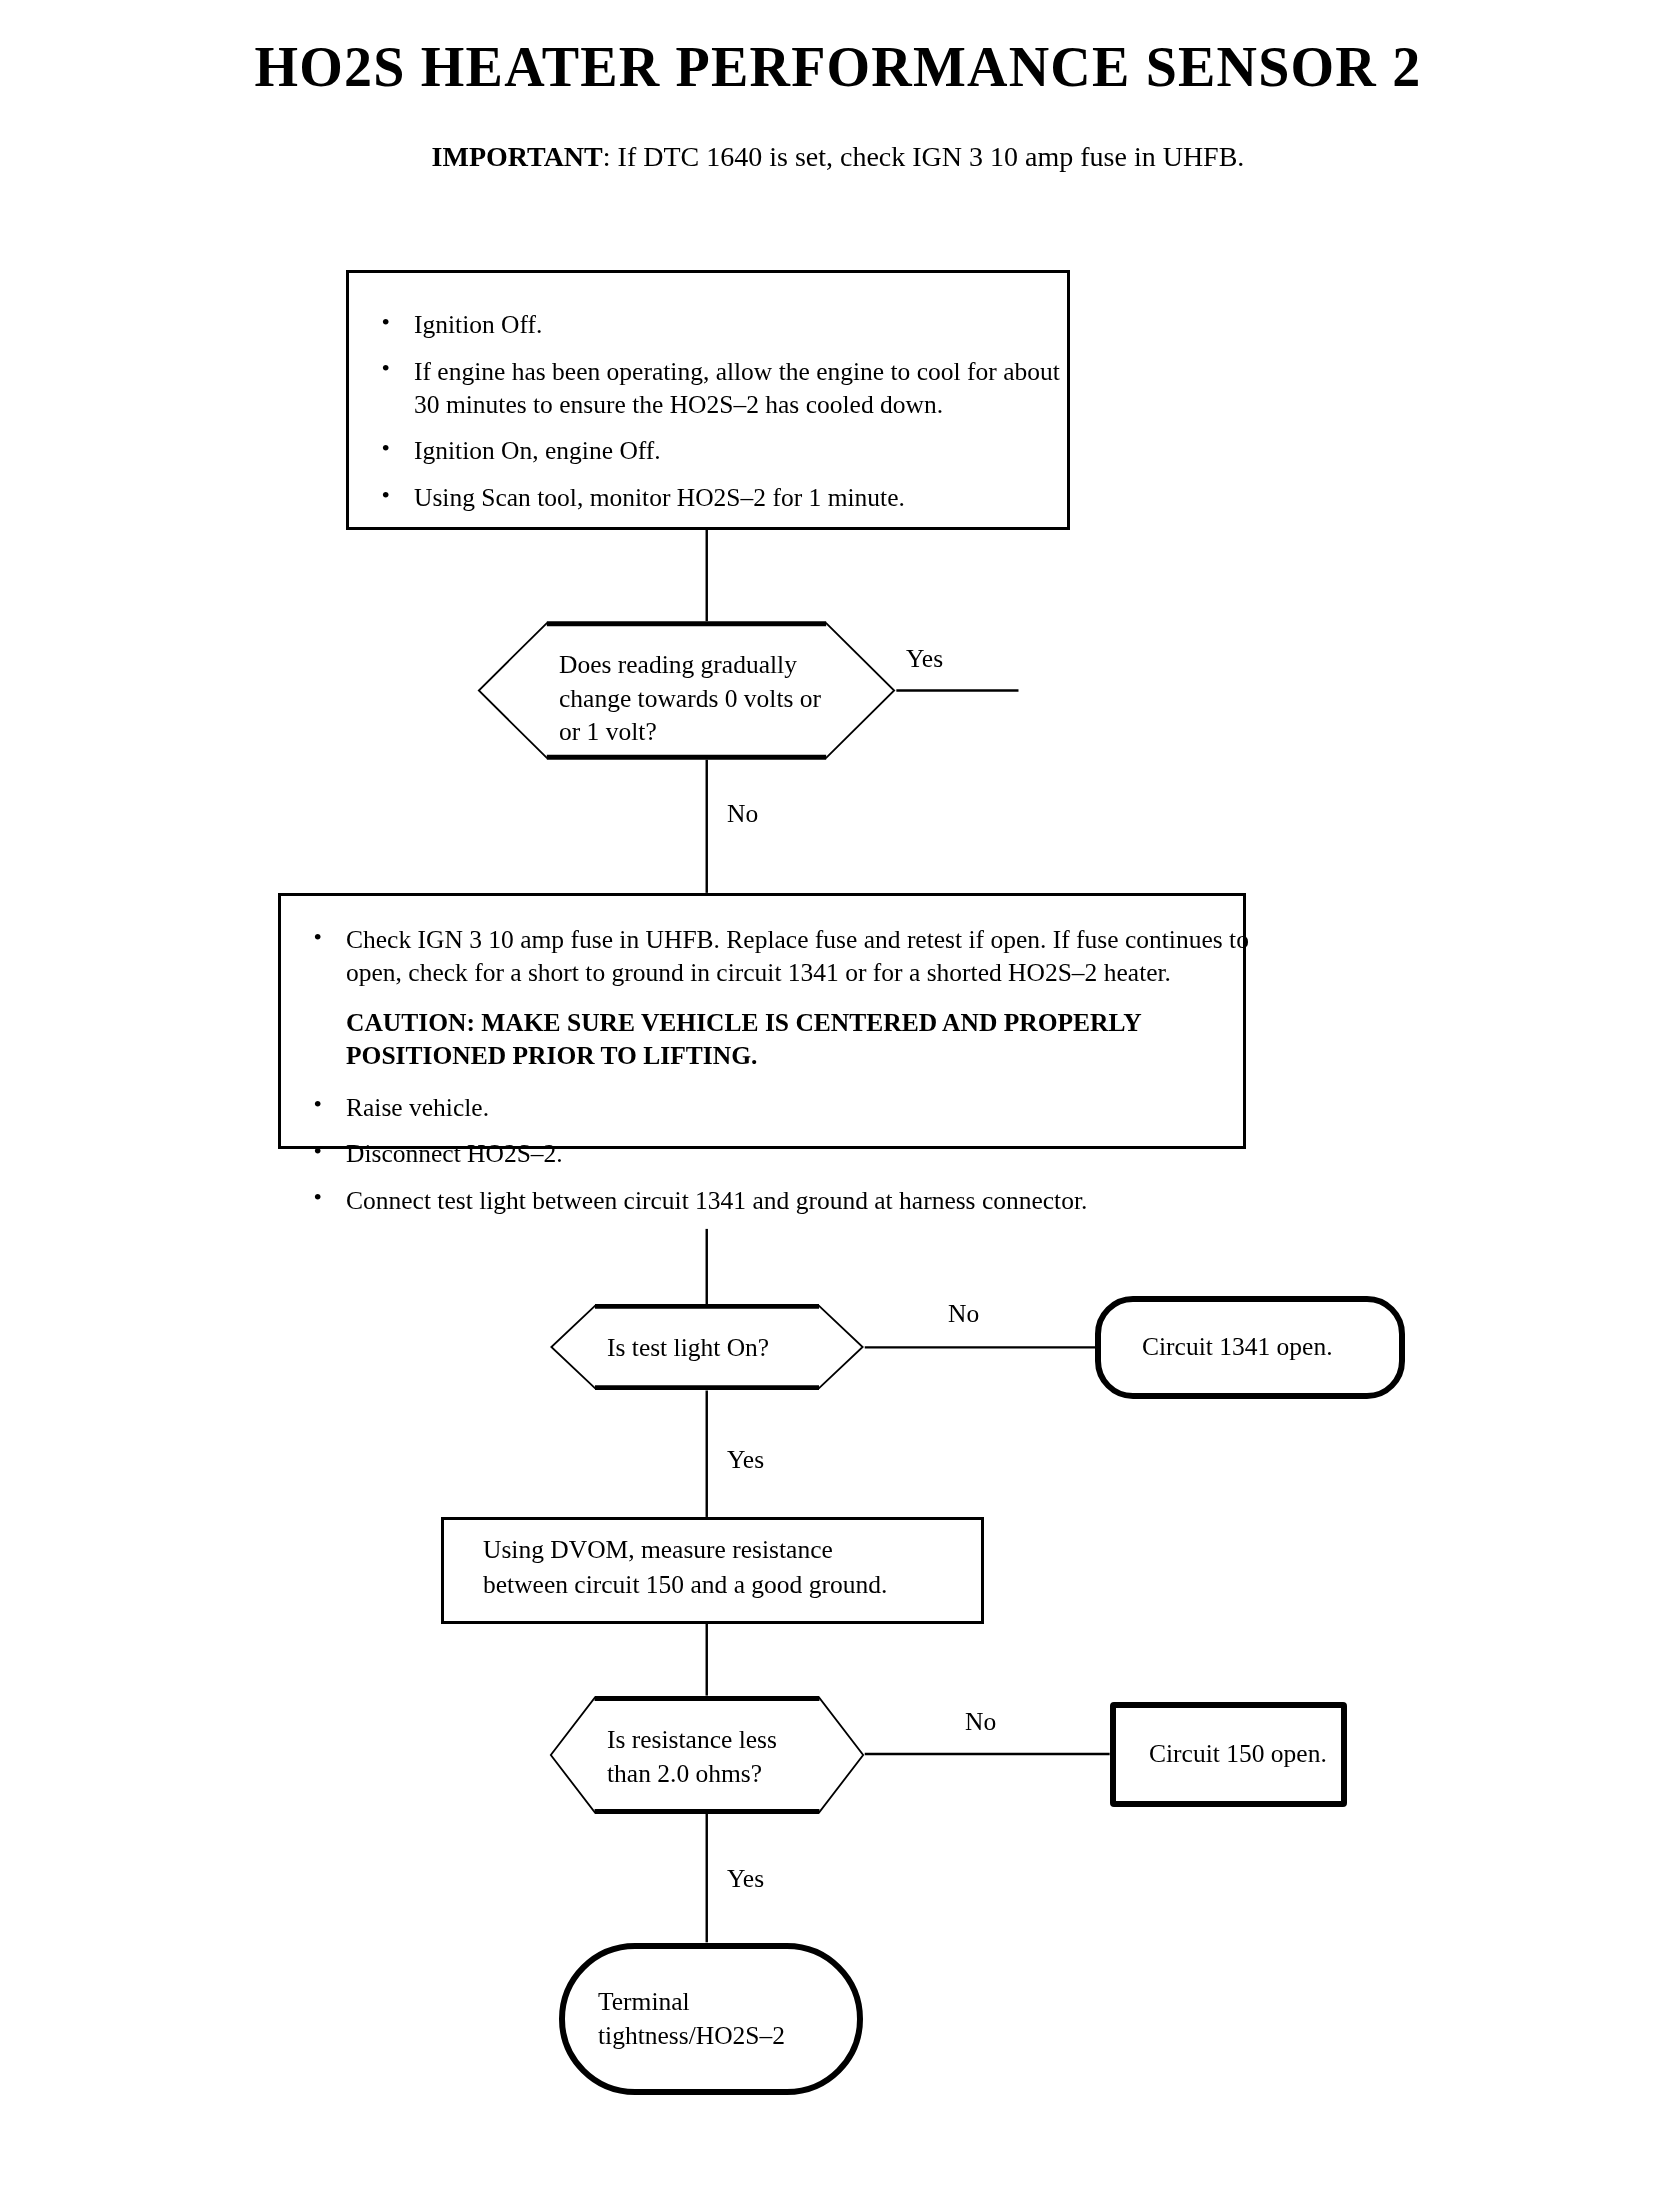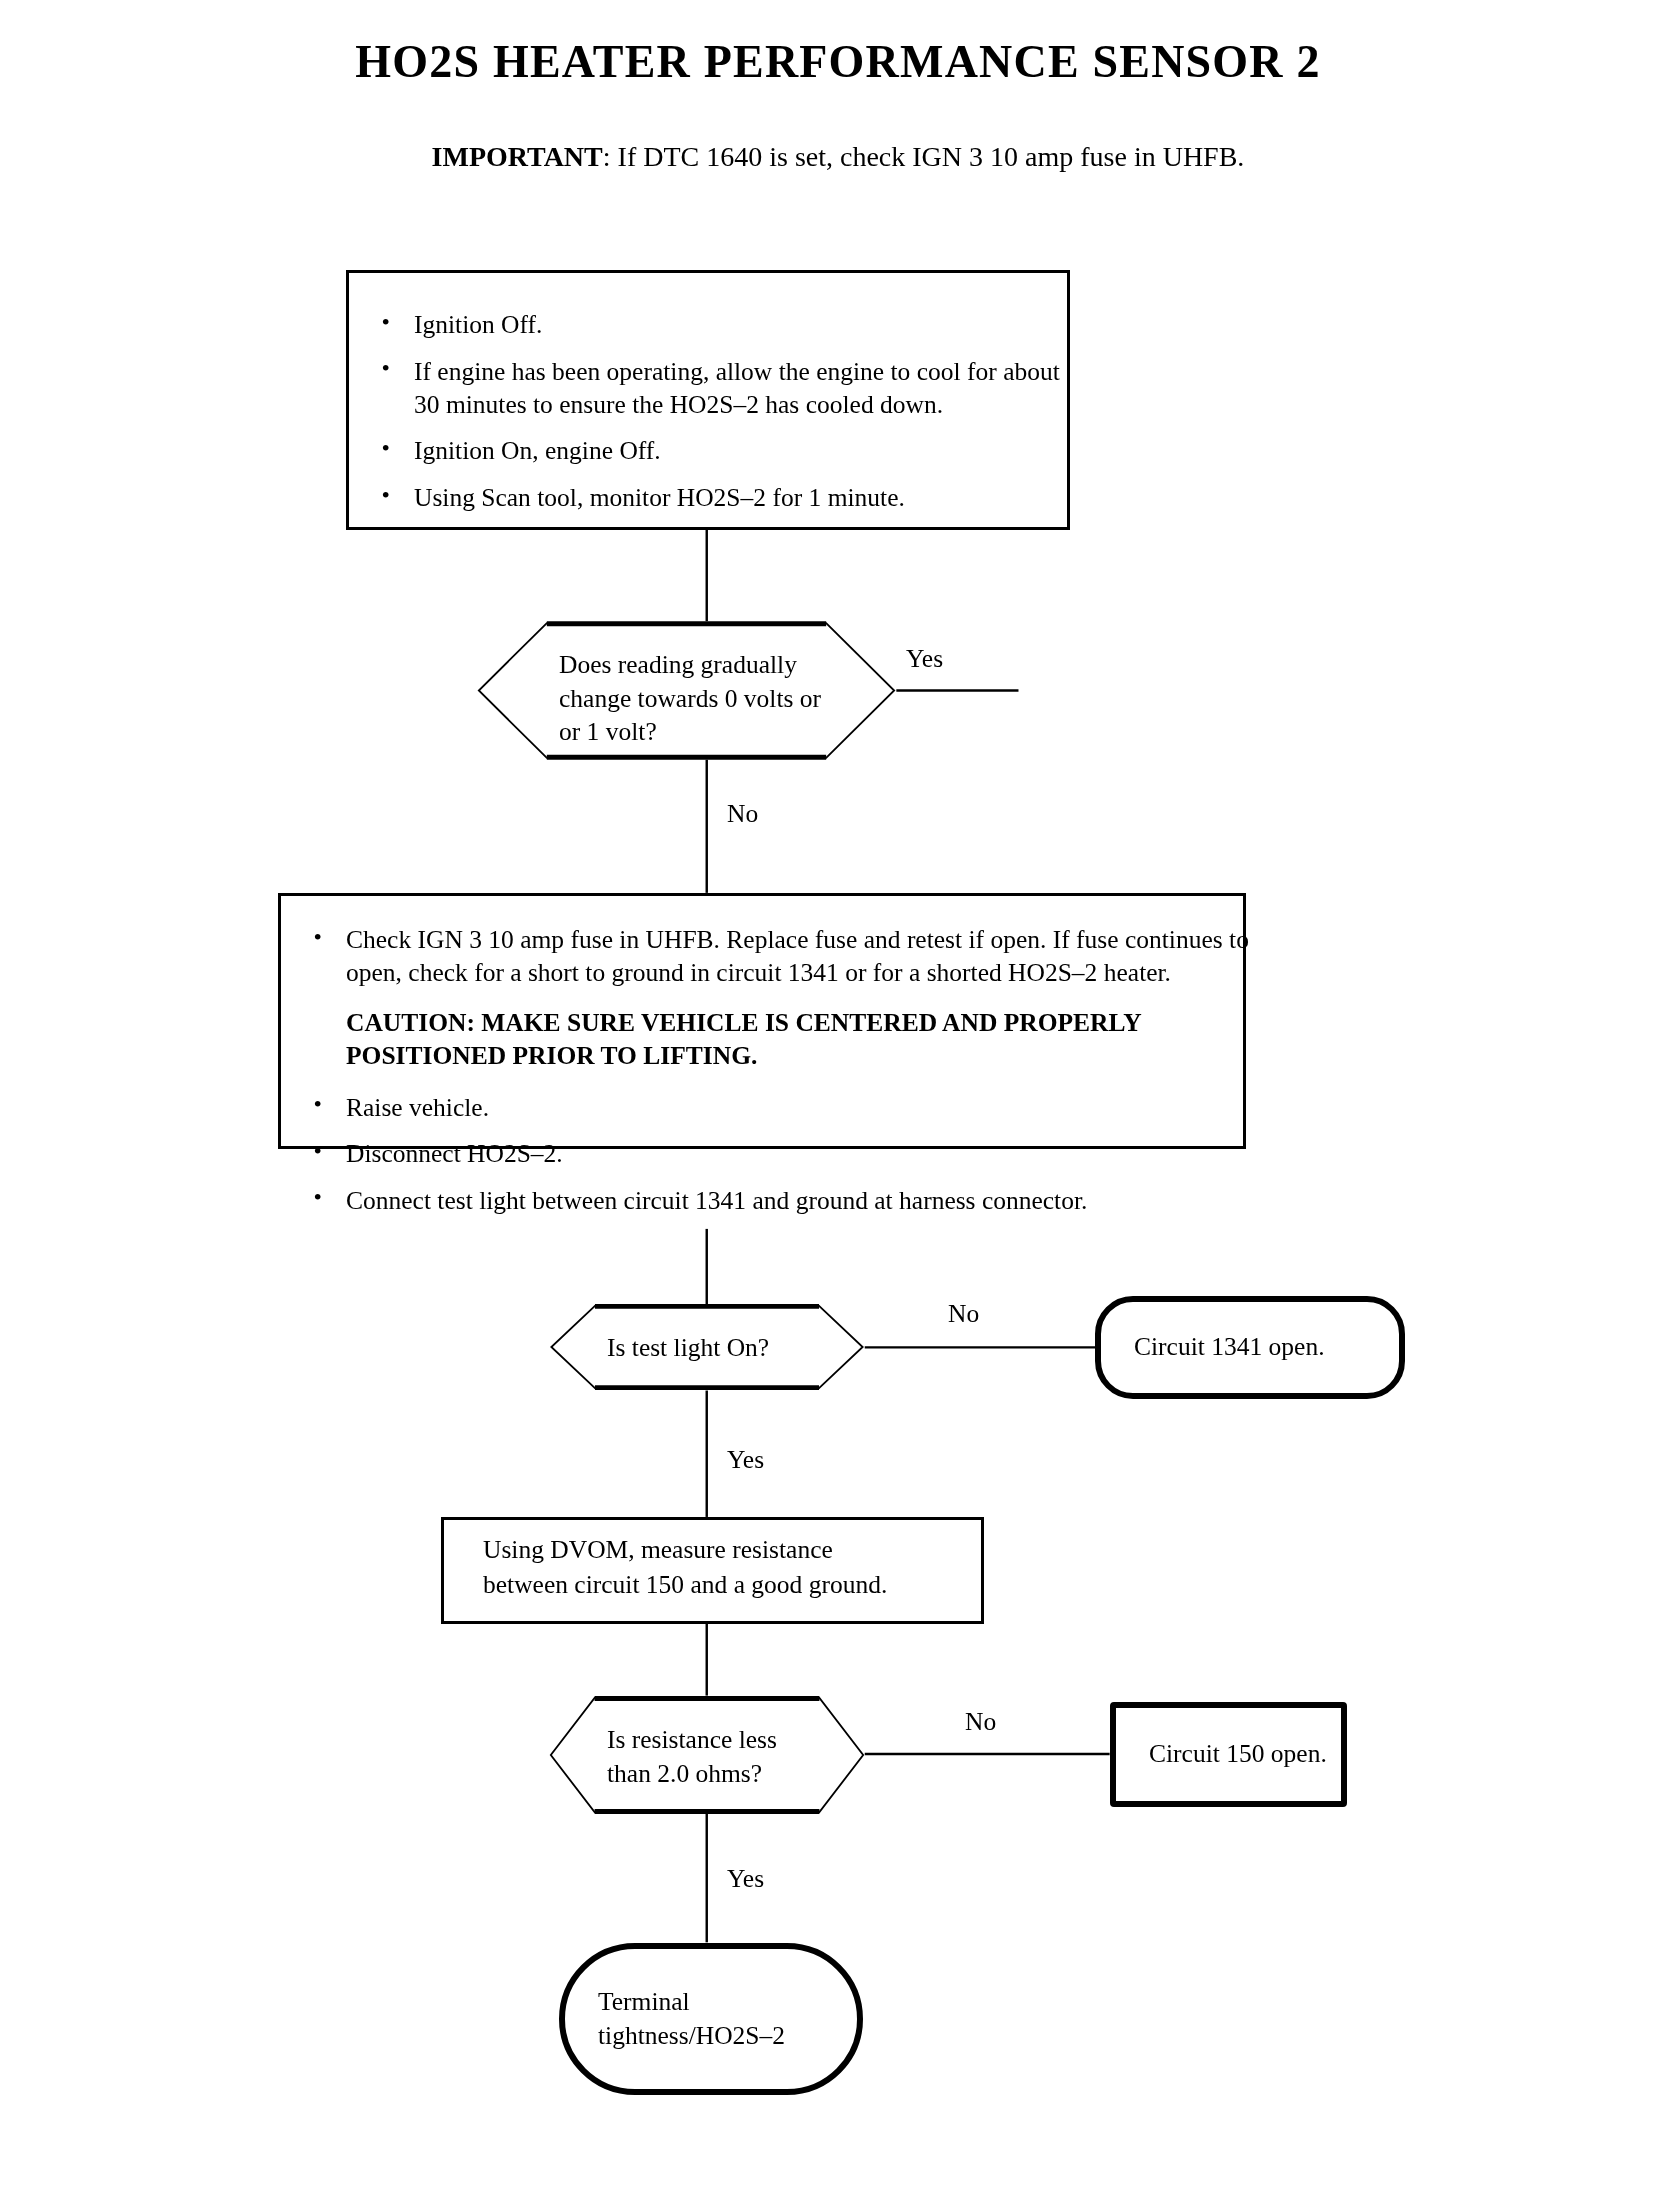--- a/index.html
+++ b/index.html
@@ -17,21 +17,21 @@
     overflow: hidden;
   }
 
   
   .doc-title {
     position: absolute;
     left: 0;
     top: 38px;
     width: 1676px;
     text-align: center;
-    font-size: 46px;
+    font-size: 56px;
     font-weight: bold;
     letter-spacing: 1.2px;
     line-height: 1.05;
   }
   .doc-important {
     position: absolute;
     left: 0;
     top: 141px;
     width: 1676px;
     text-align: center;
@@ -219,21 +219,21 @@
     <svg width="316" height="86" viewBox="0 0 520 142">
       <polygon points="75,3 445,3 517,71 445,139 75,139 3,71" fill="#ffffff" stroke="#000000" stroke-width="3"></polygon>
       <line x1="75" y1="4" x2="445" y2="4" stroke="#000000" stroke-width="8"></line>
       <line x1="75" y1="138" x2="445" y2="138" stroke="#000000" stroke-width="8"></line>
     </svg>
     <div class="hex-text" style="left:58px; top:27px;">Is test light On?</div>
   </div>
 
   <div class="edge-label" style="left:948px; top:1301px;">No</div>
 
-  <div class="node-term" style="left:1095px; top:1296px; width:310px; height:103px; border-radius:38px;">
+  <div class="node-term" style="left:1095px; top:1296px; width:310px; height:103px; border-radius:38px;padding-left:8px;">
     <div class="term-text">Circuit 1341 open.</div>
   </div>
 
   <div class="edge-label" style="left:727px; top:1447px;">Yes</div>
 
   <div class="node-rect" style="left:441px; top:1517px; width:543px; height:107px;">
     <div class="inner" style="padding:13.4px 14.6px 0 39px;">
       <div class="plain-text">Using DVOM, measure resistance
 between circuit 150 and a good ground.</div>
     </div>

